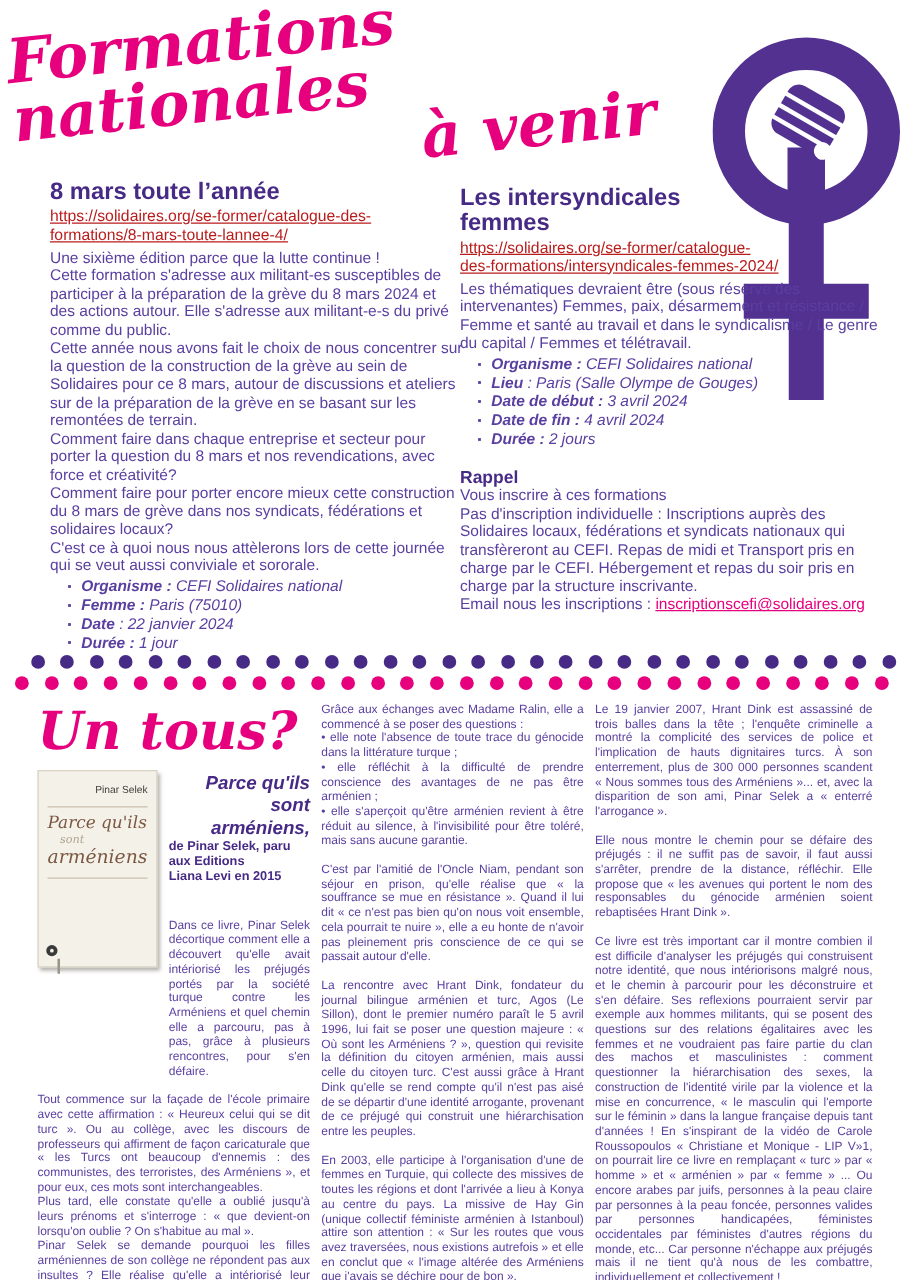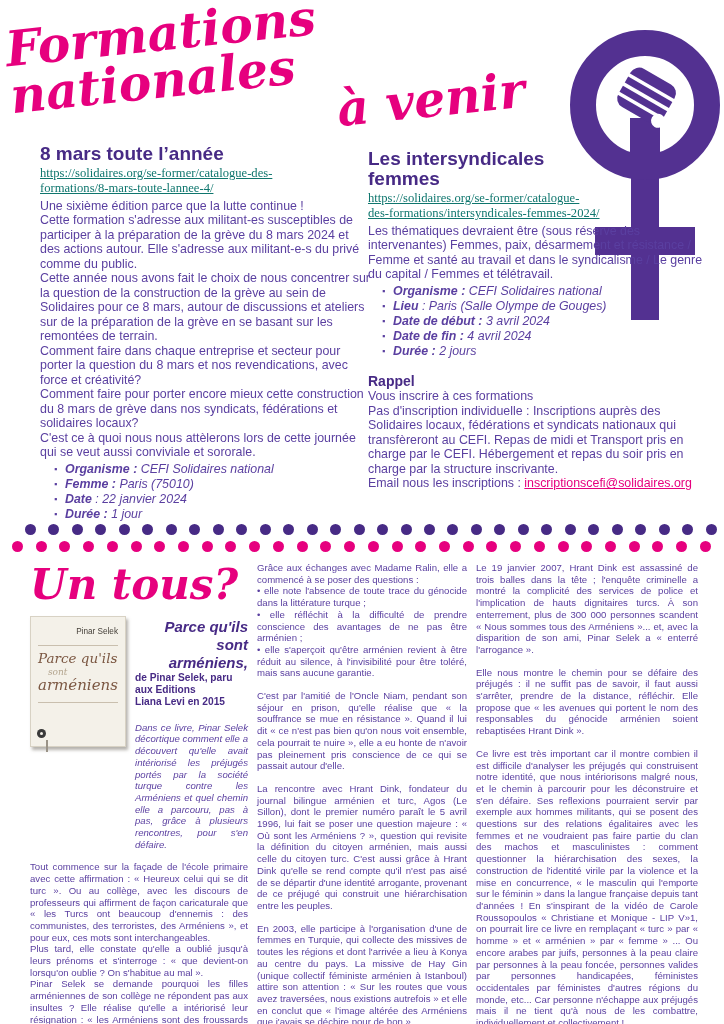--- a/index.html
+++ b/index.html
@@ -13,22 +13,22 @@
               font-size:49px;line-height:.96;color:#e6007e;}
   .main-title .l2{text-align:right;padding-right:48px;}
 
   
   .symbol{position:absolute;right:4px;top:28px;width:150px;height:292px;}
 
   
   .colL{position:absolute;left:40px;top:144px;width:330px;}
   .colR{position:absolute;left:368px;top:149px;width:336px;}
   h2.sec{margin:0 0 2px 0;font-size:19px;line-height:1.05;font-weight:bold;color:#472a85;}
-  a.plink{display:block;color:#0f766e;text-decoration:underline;font-size:12.6px;
-          line-height:1.18;white-space:pre-line;margin:1px 0 3px 0;font-family:Liberation Serif, serif;}
+  a.plink{display:block;color:#b91c1c;text-decoration:underline;font-size:12.6px;
+          line-height:1.18;white-space:pre-line;margin:1px 0 3px 0;}
   .body-t{color:#5a3fa0;font-size:12.4px;line-height:1.17;}
   .body-t p{margin:0;}
   .bullets{margin:2px 0 0 14px;}
   .bullet{display:flex;color:#5a3fa0;font-size:12.4px;line-height:1.22;}
   .bmark{width:11px;flex:none;font-size:9px;padding-top:2px;}
   .blab{font-weight:bold;font-style:italic;white-space:pre;}
   .bval{font-style:italic;white-space:pre;}
   .rappel{margin-top:14px;}
   h3.rap{margin:0;font-size:14px;font-weight:bold;color:#472a85;}
   .email-line{margin-top:0;}
@@ -42,38 +42,38 @@
   .dot{width:11px;height:11px;border-radius:50%;flex:none;}
 
   
   .bottom{position:absolute;left:30px;top:562px;width:668px;display:grid;
           grid-template-columns:218px 210px 222px;column-gap:9px;}
   .livre-title{margin:2px 0 10px 0;font-family:"DejaVu Serif",serif;font-style:italic;
                font-weight:bold;font-size:42px;line-height:1;color:#e6007e;}
   .bp{margin:0 0 0 0;color:#5a3fa0;font-size:9.6px;line-height:1.22;text-align:justify;}
   .gap{margin-top:11px;}
   .book-row{display:flex;gap:9px;}
-  .cover{flex:none;width:96px;height:131px;background:#f4f1e9;border:1px solid #d8d2c4;
+  .cover{flex:none;width:96px;height:158px;background:#f4f1e9;border:1px solid #d8d2c4;
          box-shadow:2px 3px 3px rgba(120,115,105,.55);position:relative;
          padding:6px 7px;box-sizing:border-box;}
   .cov-author{text-align:right;font-size:8.2px;color:#46413a;margin-top:4px;}
   .cov-rule{border:none;border-top:1px solid #c9bfae;margin:9px 0 6px 0;}
   .cov-t1{font-family:"DejaVu Serif",serif;font-style:italic;font-size:13.5px;color:#7b5742;line-height:1;}
   .cov-t2{font-family:"DejaVu Serif",serif;font-style:italic;font-size:9px;color:#b3a48d;
           line-height:1;margin:2px 0 1px 10px;}
   .cov-t3{font-family:"DejaVu Serif",serif;font-style:italic;font-size:15px;color:#7b5742;line-height:1;}
   .pub-logo{position:absolute;left:6px;bottom:8px;width:9px;height:9px;border-radius:50%;
             background:#3a3a3a;}
   .pub-logo::after{content:"";position:absolute;left:3px;top:3px;width:3px;height:3px;
             border-radius:50%;background:#f4f1e9;}
   .pub-bar{position:absolute;left:9px;bottom:-14px;width:2px;height:12px;background:#9a9387;}
   .book-side{flex:1;}
   .cap-t{color:#472a85;font-weight:bold;font-style:italic;font-size:15px;line-height:1.2;margin:2px 0 0 0;text-align:right;}
   .cap-r{color:#472a85;font-weight:bold;font-size:10.2px;line-height:1.2;margin:0;white-space:pre-line;}
-  .intro-p{margin-top:13px;font-style:italic;}
+  .intro-p{margin-top:26px;}
 </style>
 </head>
 <body>
 
 <div class="page">
 
   <div class="main-title">
     <div class="l1">Formations nationales</div>
     <div class="l2">à venir</div>
   </div>

